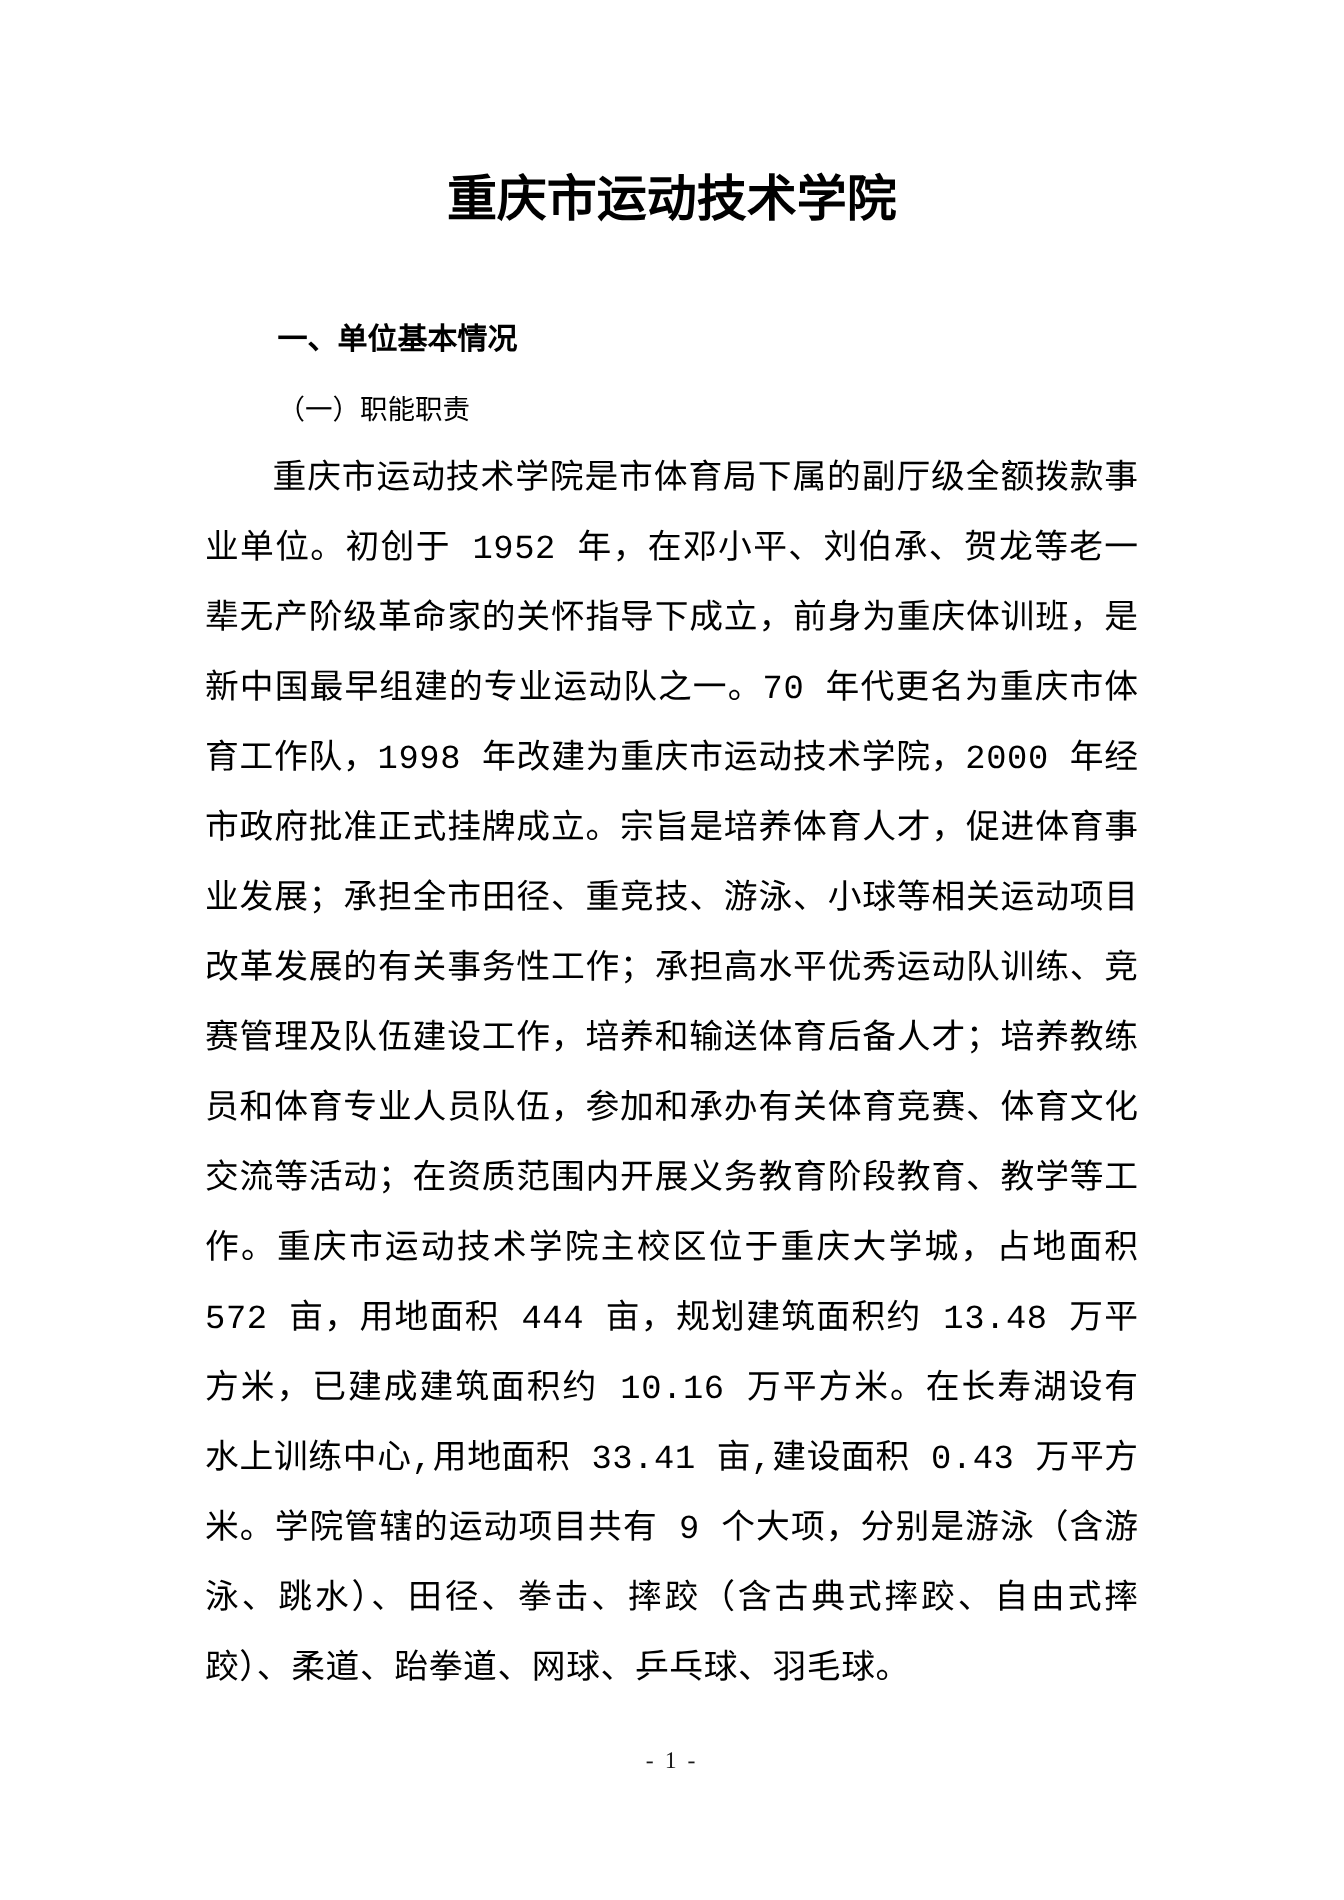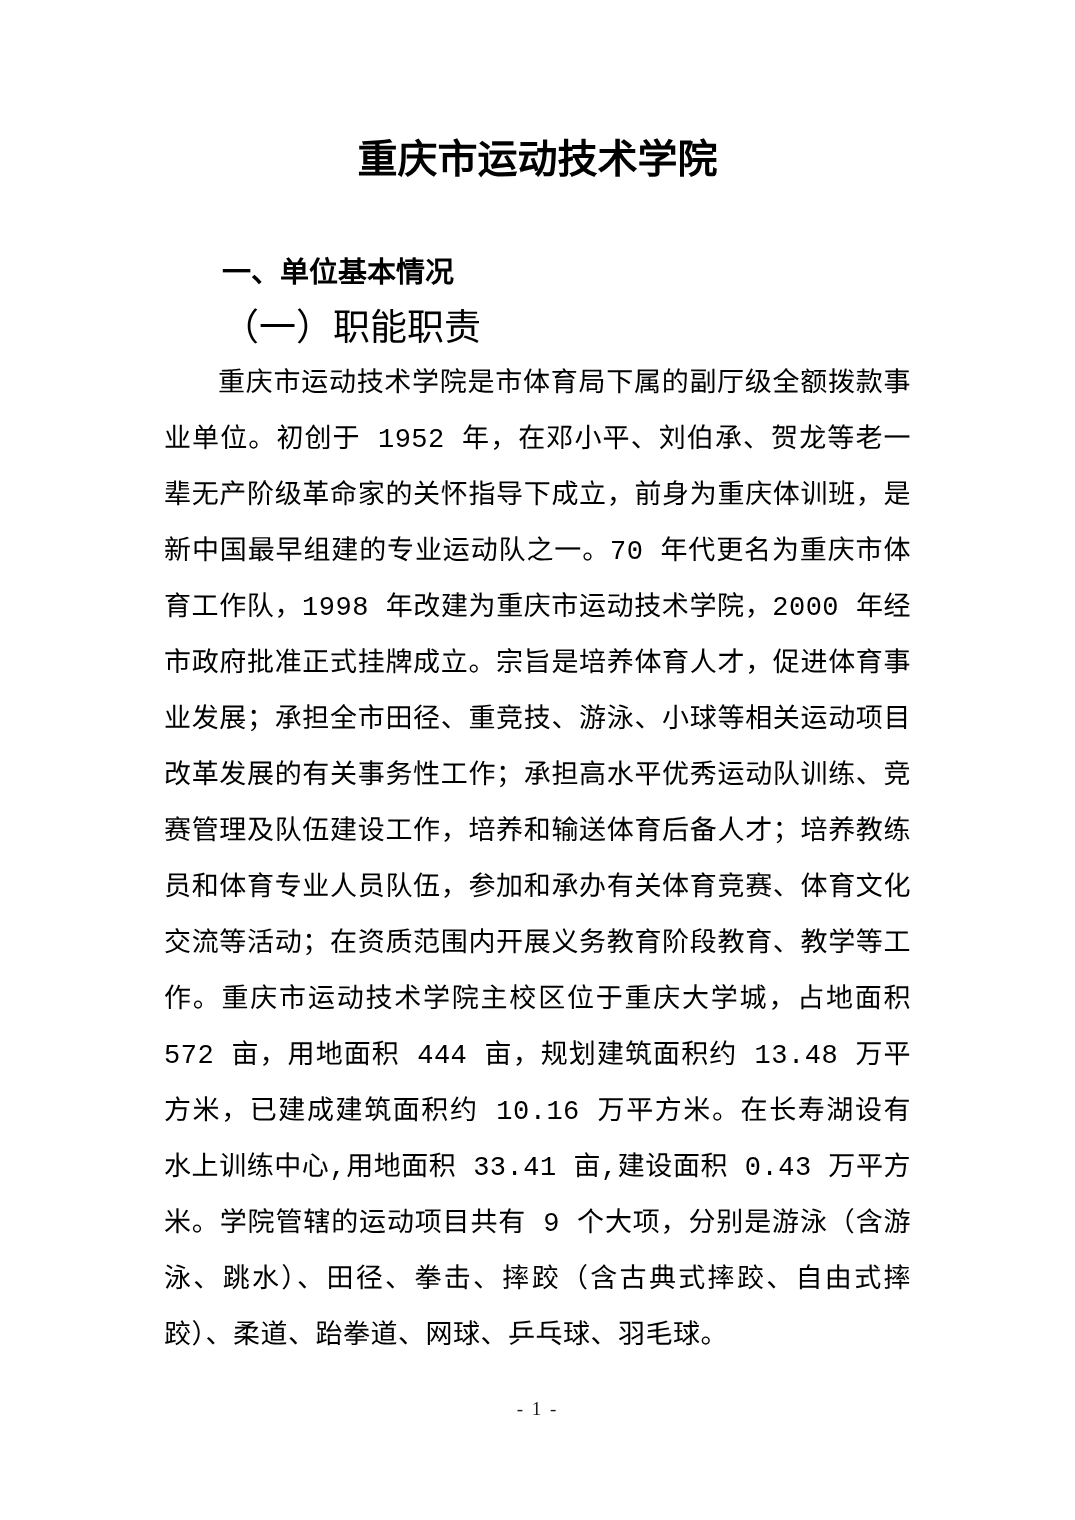--- a/index.html
+++ b/index.html
@@ -25,29 +25,29 @@
     line-height: 56px;
     font-weight: bold;
     text-align: center;
     font-family: "Liberation Serif", "DejaVu Serif", serif;
   }
   .spacer-line {
     height: 56px;
   }
   .section-heading {
     margin: 0;
-    font-size: 29px;
+    font-size: 24px;
     line-height: 56px;
     font-weight: bold;
     text-indent: 58px;
     font-family: "Liberation Sans", "DejaVu Sans", sans-serif;
   }
   .subsection-heading {
     margin: 0;
-    font-size: 37px;
+    font-size: 22px;
     line-height: 56px;
     font-weight: normal;
     text-indent: 58px;
     font-family: "Liberation Serif", "DejaVu Serif", serif;
   }
   .body-paragraph {
     margin: 0;
     font-size: 27px;
     line-height: 56px;
     text-align: justify;

